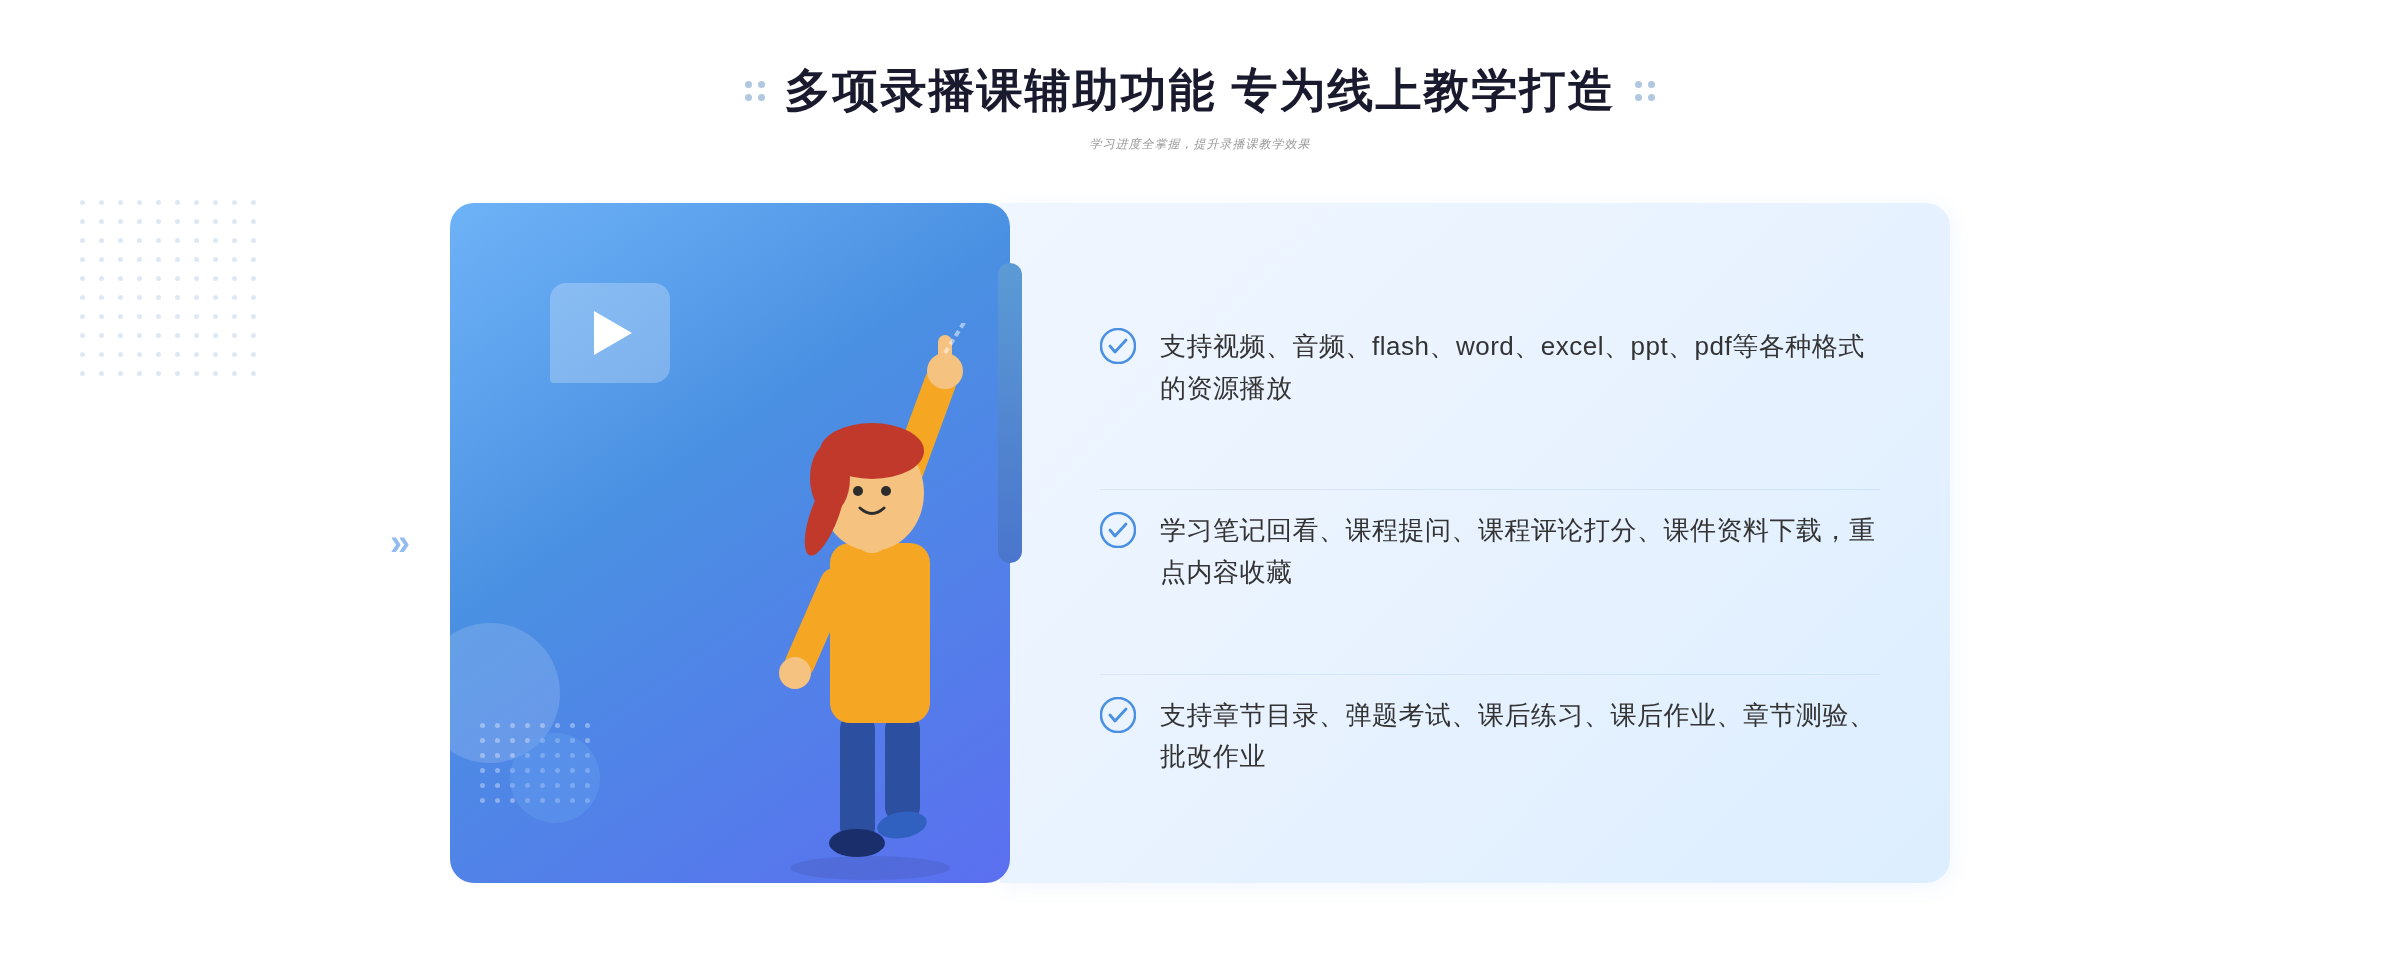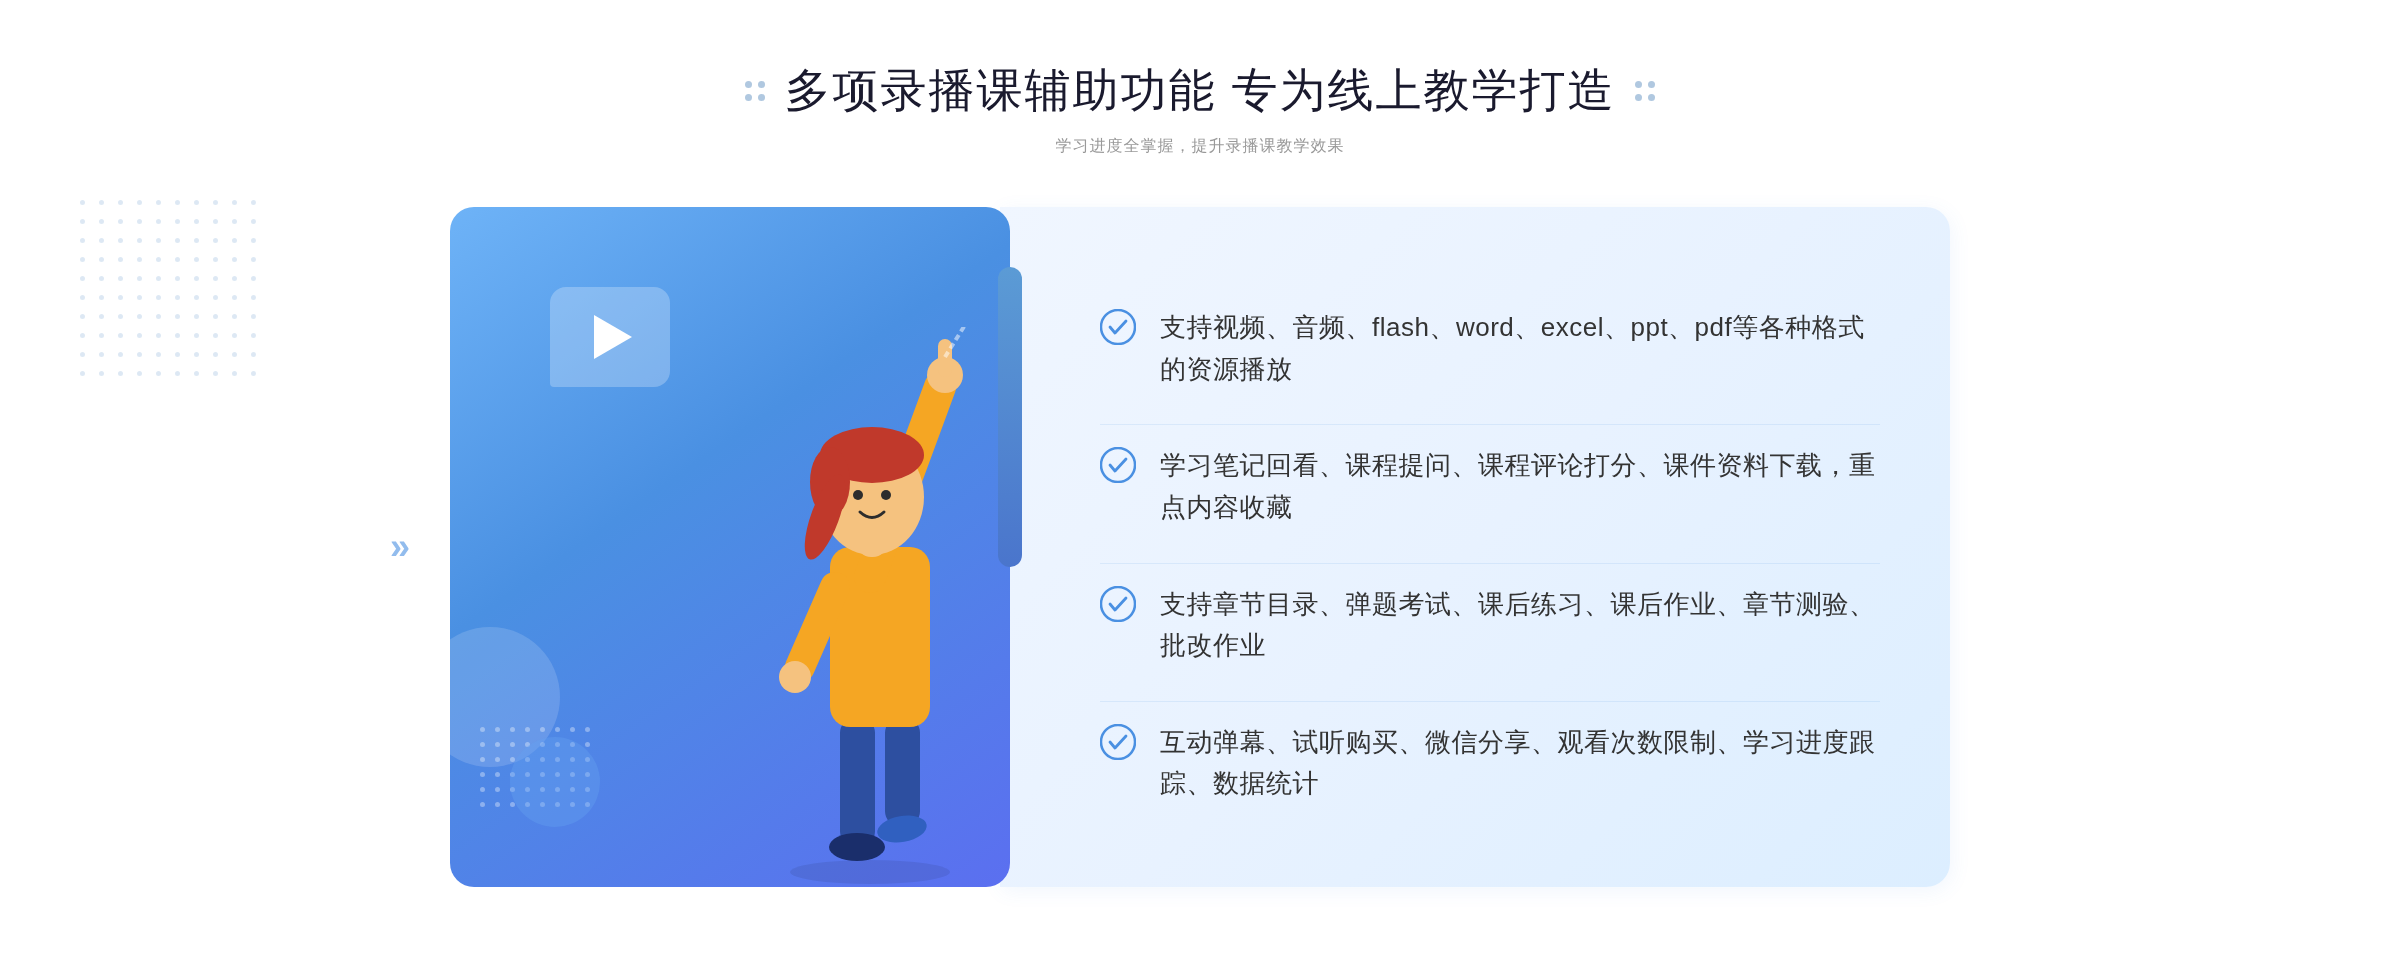--- a/index.html
+++ b/index.html
@@ -57,29 +57,30 @@
 
     .dot-pair .dp {
       width: 7px;
       height: 7px;
       border-radius: 50%;
       background-color: #b0c8e0;
     }
 
     .main-title {
       font-size: 46px;
-      font-weight: 400;
+      font-weight: 700;
       color: #1a1a2e;
       letter-spacing: 2px;
     }
 
     .sub-title {
-      font-size: 16px;
+      font-size: 12px;
       color: #999;
       letter-spacing: 1px;
+      font-style: italic;
     }
 
     
     .content-area {
       display: flex;
       align-items: stretch;
       width: 1500px;
       position: relative;
       z-index: 2;
     }
@@ -523,27 +524,18 @@
       <div class="feature-item">
         <div class="check-icon">
           <svg viewBox="0 0 36 36" xmlns="http://www.w3.org/2000/svg">
             <circle cx="18" cy="18" r="17" fill="none" stroke="#4a90e2" stroke-width="2.5"></circle>
             <polyline points="10,18 15,24 26,12" fill="none" stroke="#4a90e2" stroke-width="2.8" stroke-linecap="round" stroke-linejoin="round"></polyline>
           </svg>
         </div>
         <span class="feature-text">支持章节目录、弹题考试、课后练习、课后作业、章节测验、批改作业</span>
       </div>
 
-      <div class="feature-item">
-        <div class="check-icon">
-          <svg viewBox="0 0 36 36" xmlns="http://www.w3.org/2000/svg">
-            <circle cx="18" cy="18" r="17" fill="none" stroke="#4a90e2" stroke-width="2.5"></circle>
-            <polyline points="10,18 15,24 26,12" fill="none" stroke="#4a90e2" stroke-width="2.8" stroke-linecap="round" stroke-linejoin="round"></polyline>
-          </svg>
-        </div>
-        <span class="feature-text">互动弹幕、试听购买、微信分享、观看次数限制、学习进度跟踪、数据统计</span>
-      </div>
 
     </div>
 
   </div>
 
 </div>
 
 </body></html>

